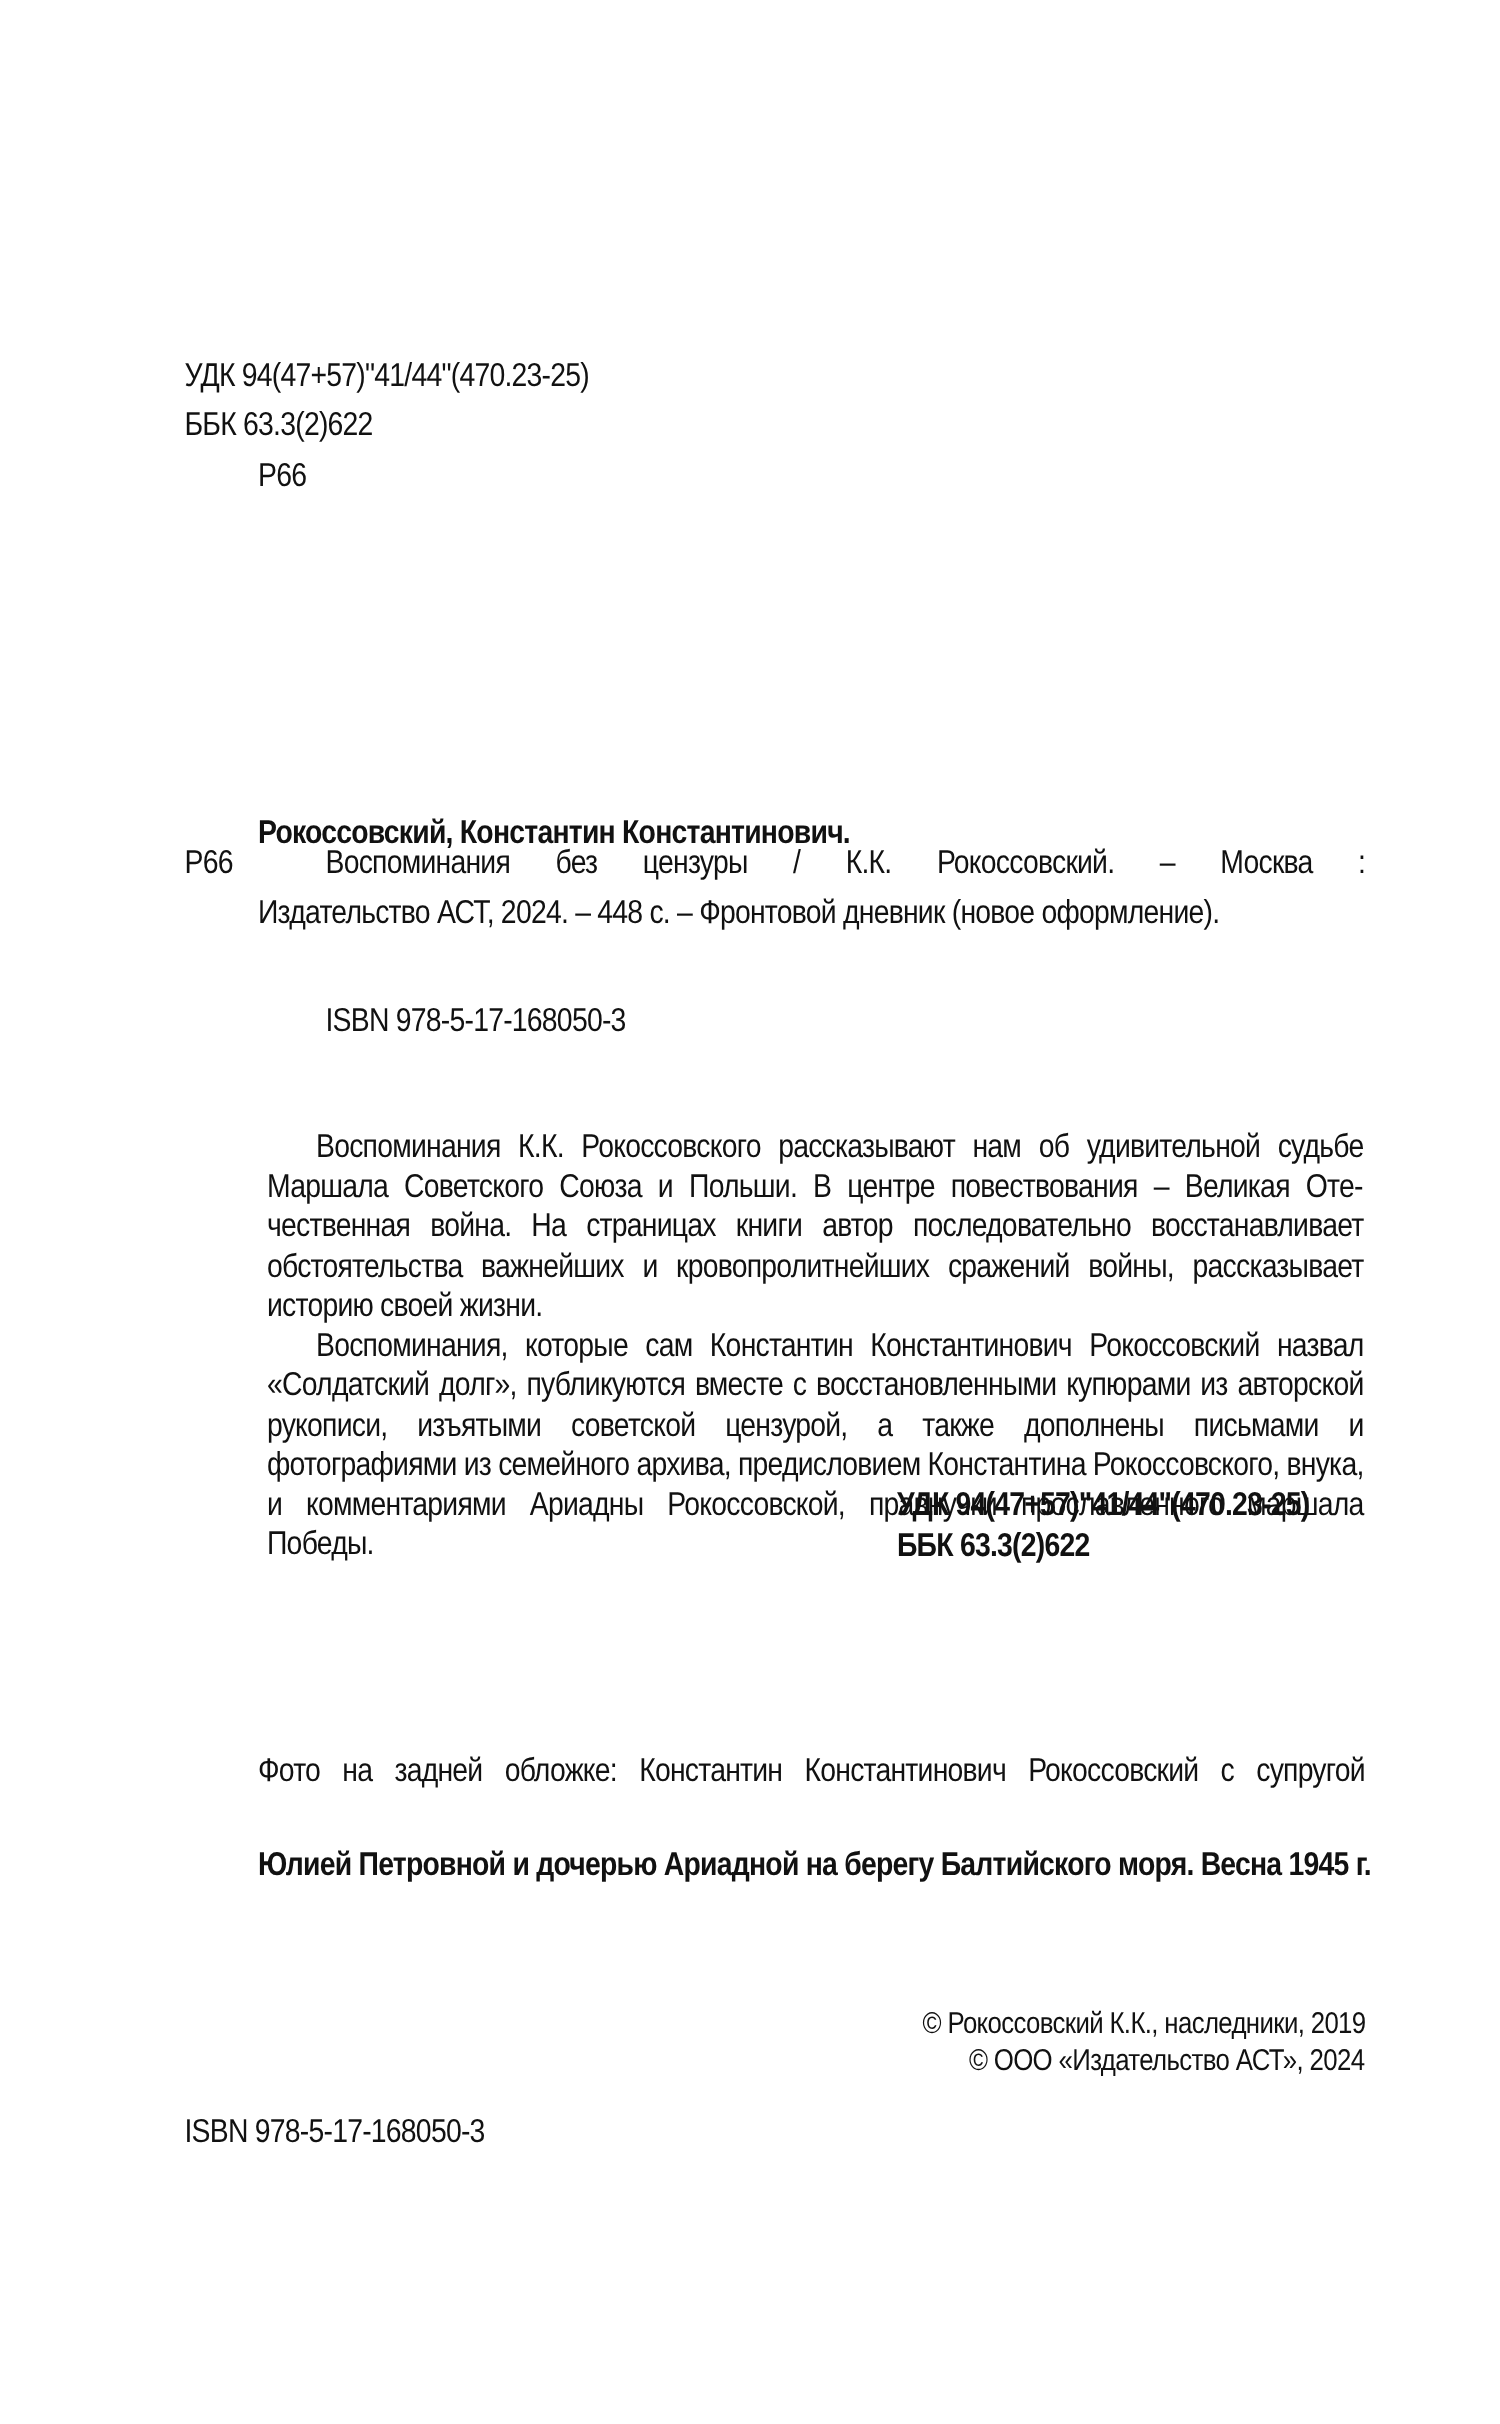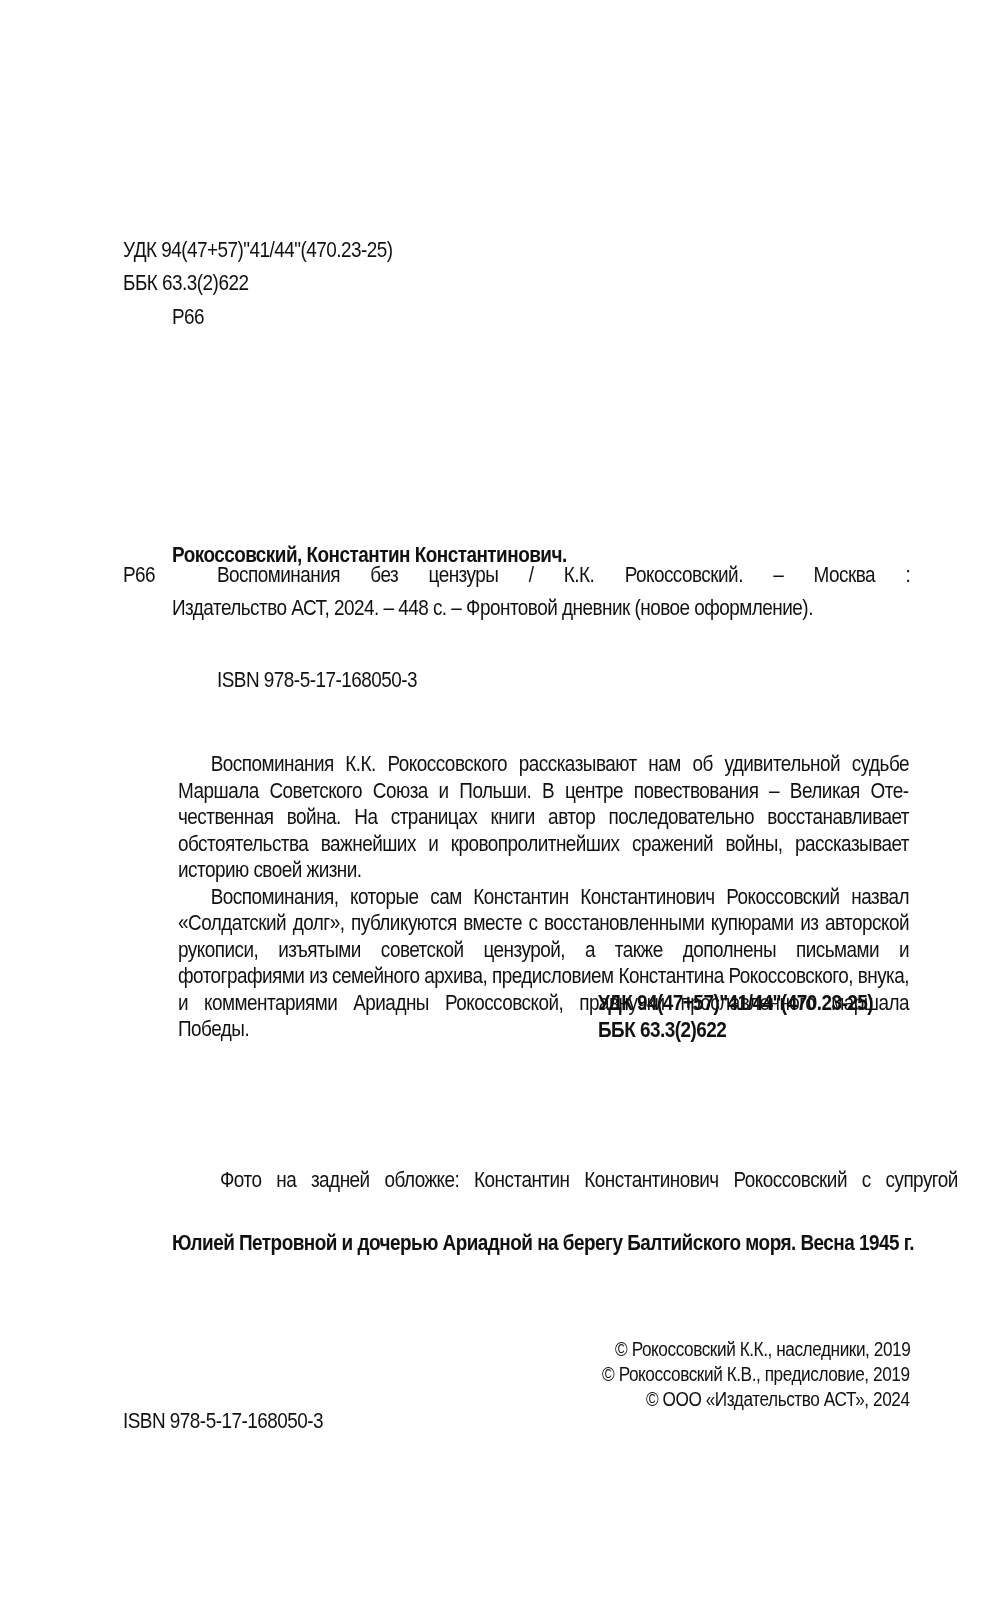--- a/index.html
+++ b/index.html
@@ -58,27 +58,26 @@
   </div>
 </div>
 
 <div class="abs t bold" style="left:598px; top:990px;">
   <span class="cond">УДК 94(47+57)"41/44"(470.23-25)</span>
 </div>
 <div class="abs t bold" style="left:598px; top:1017px;">
   <span class="cond">ББК 63.3(2)622</span>
 </div>
 
-<div class="abs t" style="left:172px; top:1167px; width:738px;margin-left:48px;">
+<div class="abs t" style="left:172px; top:1167px; width:738px;">
   <div style="width:858px; transform:scaleX(0.86); transform-origin:left top; text-align:justify; text-align-last:justify;">Фото на задней обложке: Константин Константинович Рокоссовский с супругой</div>
 </div>
 <div class="abs t" style="left:172px; top:1230px;font-weight:bold;">
   <span class="cond">Юлией Петровной и дочерью Ариадной на берегу Балтийского моря. Весна 1945 г.</span>
 </div>
 
 <div class="abs t" style="left:123px; top:1408px;">
   <span class="cond">ISBN 978-5-17-168050-3</span>
 </div>
 <div class="right-block" style="top:1337px; right:90px;">
   <div><span class="condr">© Рокоссовский К.К., наследники, 2019</span></div>
-  <div><span class="condr">© Рокоссовский К.В., предисловие, 2019</span></div>
   <div><span class="condr">© ООО «Издательство АСТ», 2024</span></div>
 </div>
 
 </body></html>

